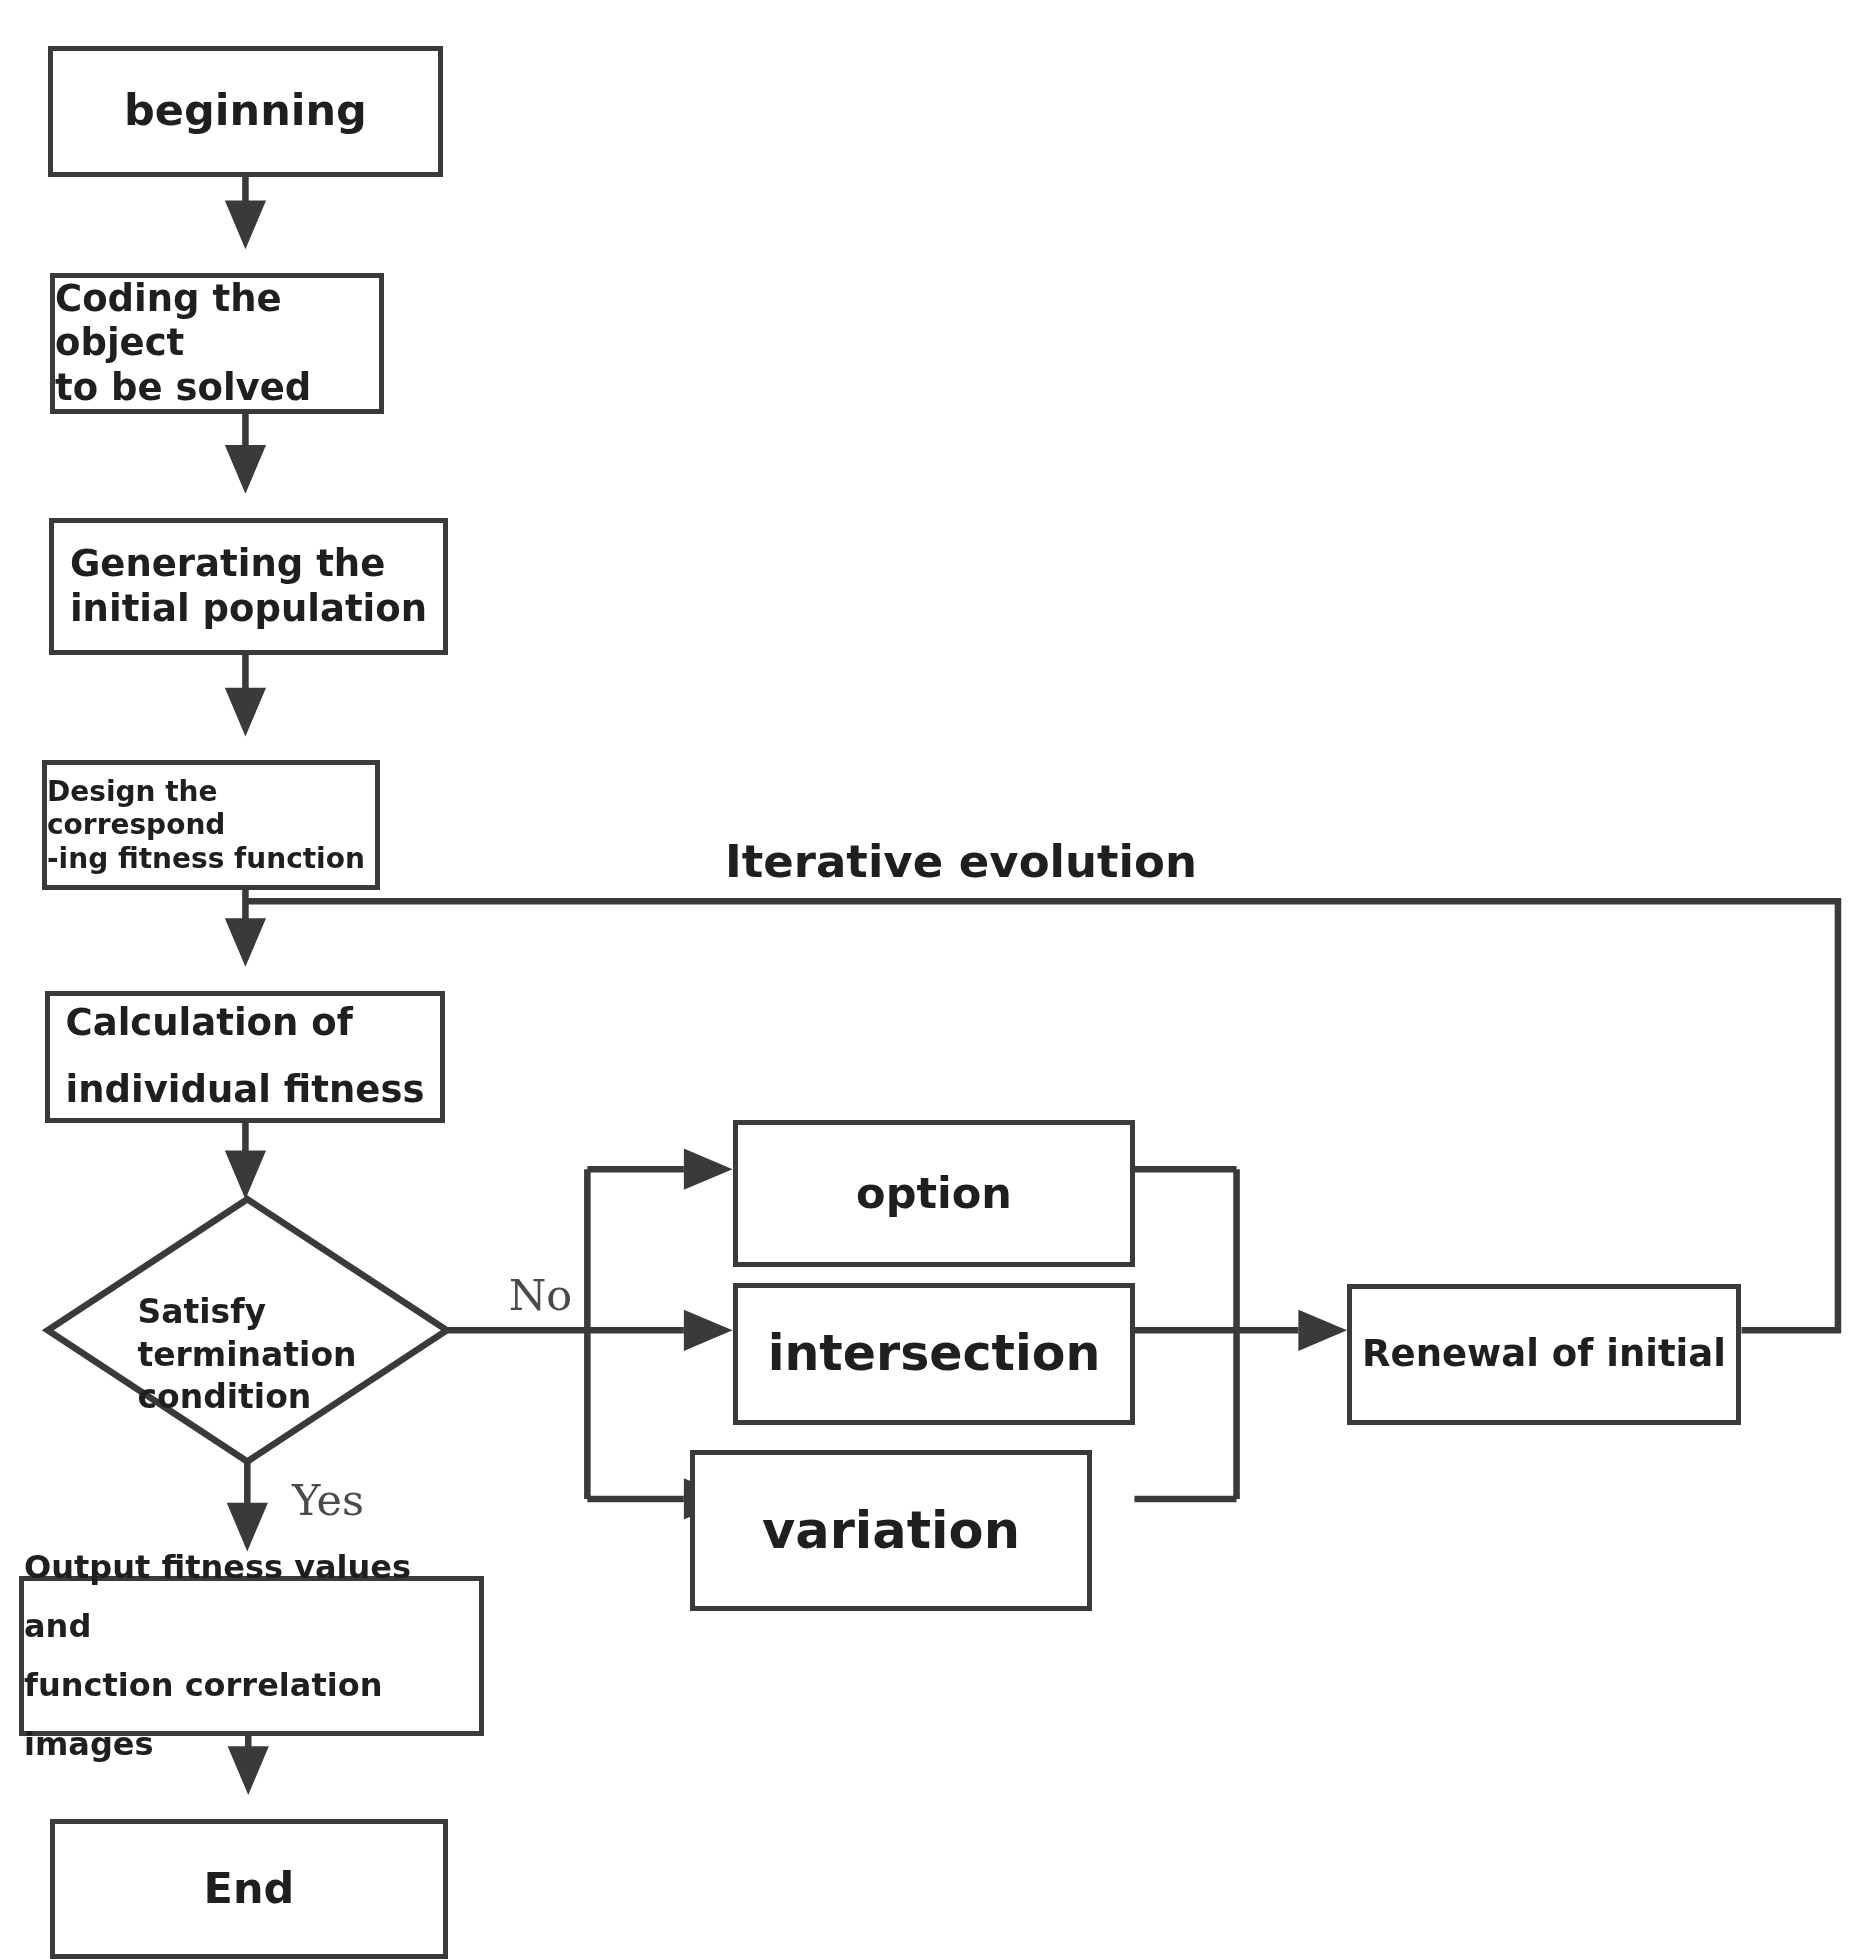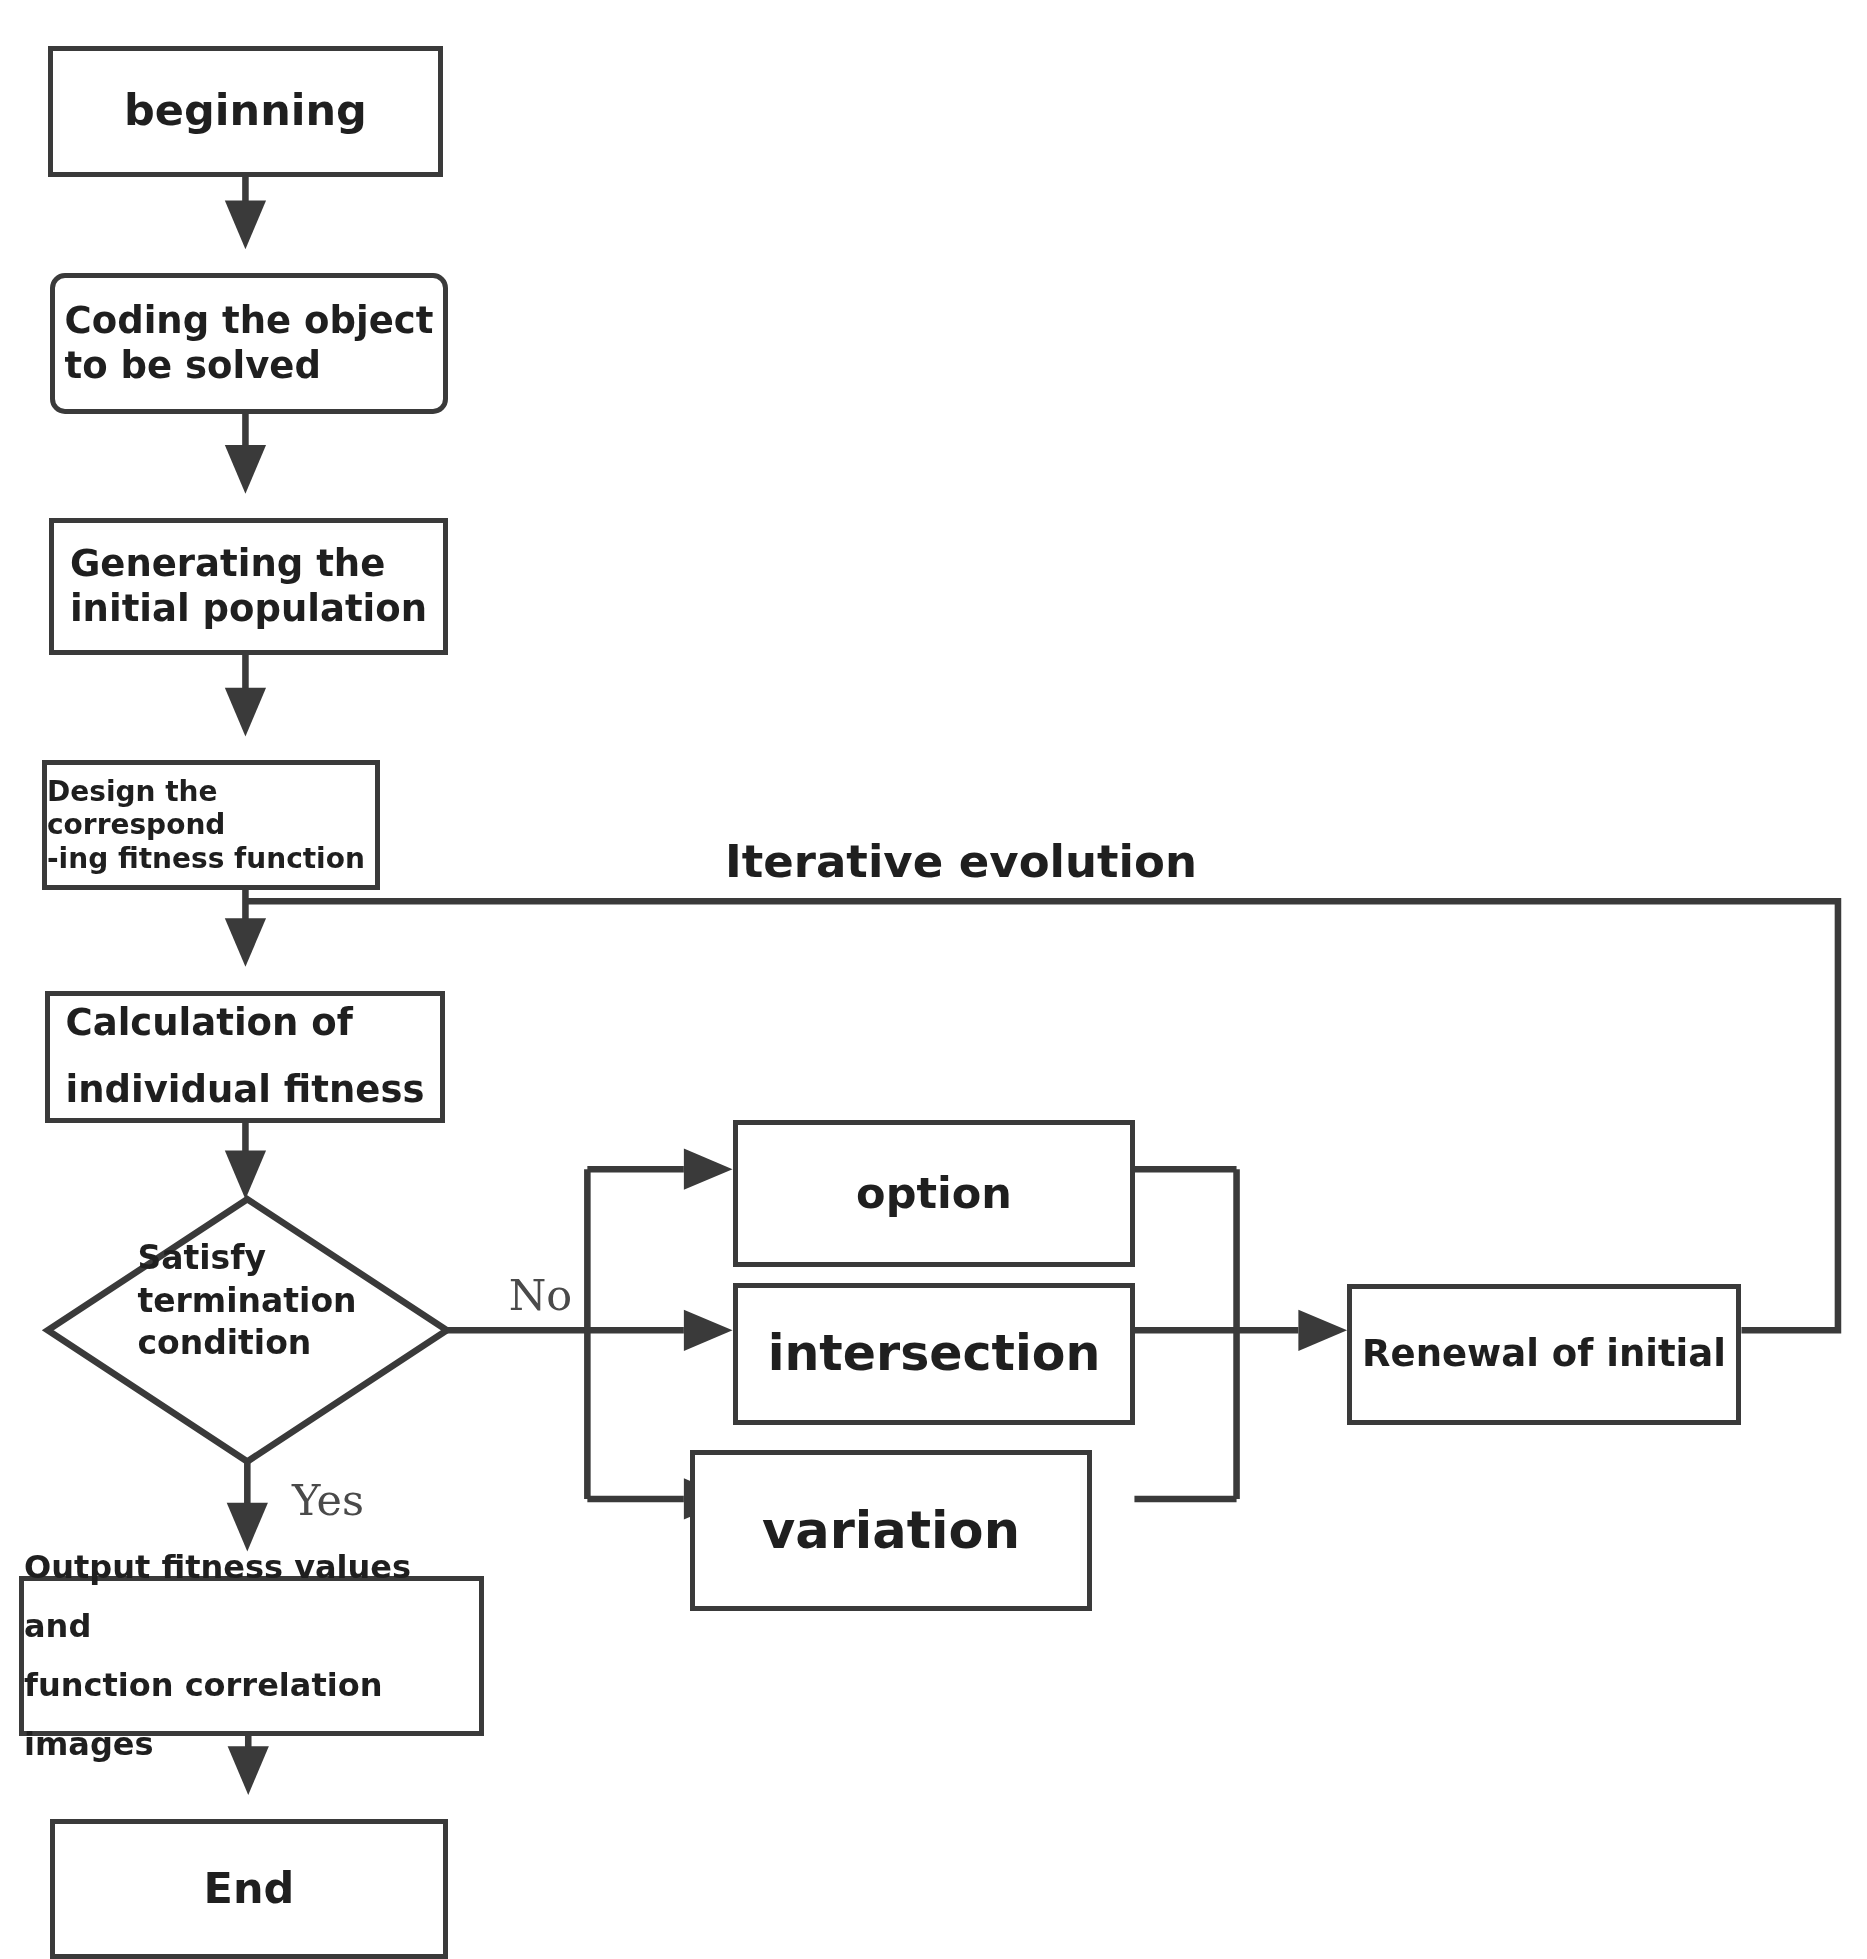--- a/index.html
+++ b/index.html
@@ -41,25 +41,25 @@
     font-weight:bold;
     white-space:pre-line;
   }
   .serif-label{
     font-family:"DejaVu Serif","Liberation Serif",serif;
     font-weight:normal;
     color:var(--muted-label);
   }
   
   .n-beginning  {left:48px;  top:21.5px;   width:395px; height:131px; font-size:43px;}
-  .n-coding     {left:50px;  top:249px;  width:398px; height:141px; font-size:37px; line-height:1.2;border-radius:15px;}
+  .n-coding     {left:50px;  top:249px;  width:334px; height:141px; font-size:37px; line-height:1.2;}
   .n-generating {left:49px;  top:494px;  width:399px; height:137px; font-size:37px; line-height:1.2;}
   .n-design     {left:42px;  top:736px;  width:338px; height:130px; font-size:28px; line-height:1.2;}
   .n-calculation{left:45px;  top:967px; width:400px; height:132px; font-size:37px; line-height:1.8;}
-  .n-decision   {left:130px; top:1185px; width:234px; height:184px; font-size:33px; line-height:1.3; border:none; background:transparent;}
+  .n-decision   {left:130px; top:1239px; width:234px; height:184px; font-size:33px; line-height:1.3; border:none; background:transparent;}
   .n-option     {left:733px; top:1096px; width:402px; height:147px; font-size:43px;}
   .n-intersection{left:733px;top:1259px; width:402px; height:142px; font-size:49px;}
   .n-variation  {left:690px; top:1426px; width:402px; height:161px; font-size:51px;}
   .n-renewal    {left:1347px;top:1260px; width:394px; height:141px; font-size:37px;}
   .n-output     {left:19px;  top:1552px; width:465px; height:160px; font-size:32px; line-height:1.85;}
   .n-end        {left:50px;  top:1795px; width:398px; height:140px; font-size:43px;}
   .l-iterative  {left:708px; top:832px;  width:506px; height:58px;  font-size:45px;}
   .l-no         {left:489px; top:1267px; width:103px; height:56px;  font-size:43px;}
   .l-yes        {left:272px; top:1471px; width:112px; height:58px;  font-size:43px;}
 </style>

